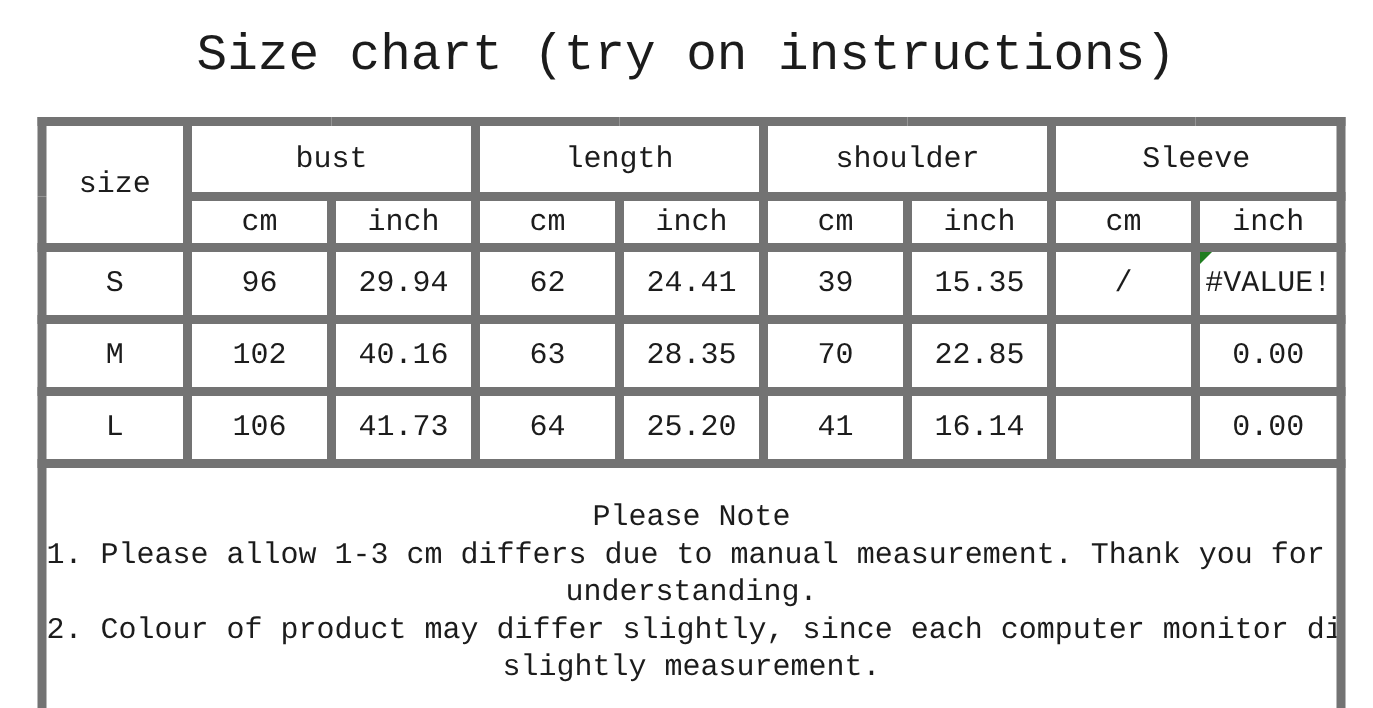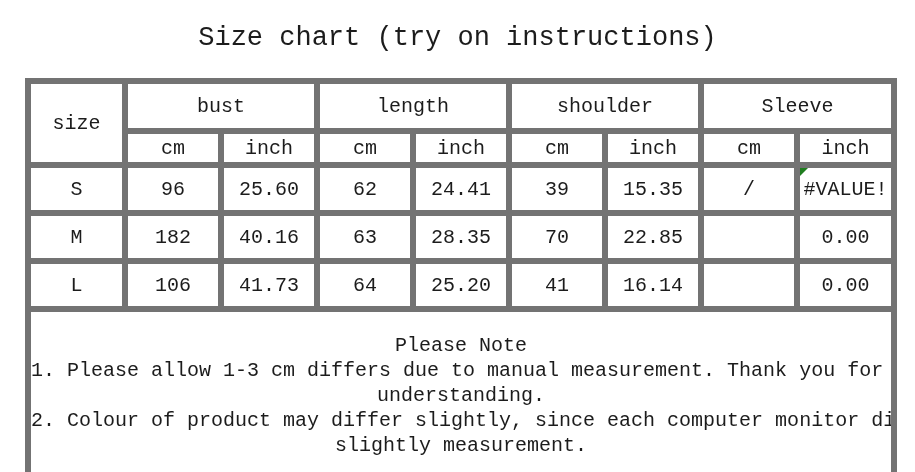--- a/index.html
+++ b/index.html
@@ -8,21 +8,21 @@
     background: #ffffff;
     font-family: "Liberation Mono", "DejaVu Sans Mono", monospace;
     color: #1c1c1c;
     overflow: hidden;
   }
   .page-title {
     margin: 18px 0 0 0;
     height: 40px;
     line-height: 40px;
     text-align: center;
-    font-size: 27px;
+    font-size: 34px;
     font-weight: normal;
     letter-spacing: 0px;
     color: #1c1c1c;
   }
   table.size-chart {
     margin-top: 20px;
     margin-left: 25px;
     width: 866px;
     border-collapse: collapse;
     table-layout: fixed;
@@ -90,34 +90,34 @@
       <th>cm</th>
       <th>inch</th>
       <th>cm</th>
       <th>inch</th>
     </tr>
   </thead>
   <tbody>
     <tr class="data-row">
       <td>S</td>
       <td>96</td>
-      <td>25.60</td>
+      <td>29.94</td>
       <td>62</td>
       <td>24.41</td>
       <td>39</td>
       <td>15.35</td>
       <td>/</td>
       <td class="error-cell">
         <span class="error-indicator"></span>
         <span>#VALUE!</span>
       </td>
     </tr>
     <tr class="data-row">
       <td>M</td>
-      <td>182</td>
+      <td>102</td>
       <td>40.16</td>
       <td>63</td>
       <td>28.35</td>
       <td>70</td>
       <td>22.85</td>
       <td></td>
       <td>0.00</td>
     </tr>
     <tr class="data-row">
       <td>L</td>

